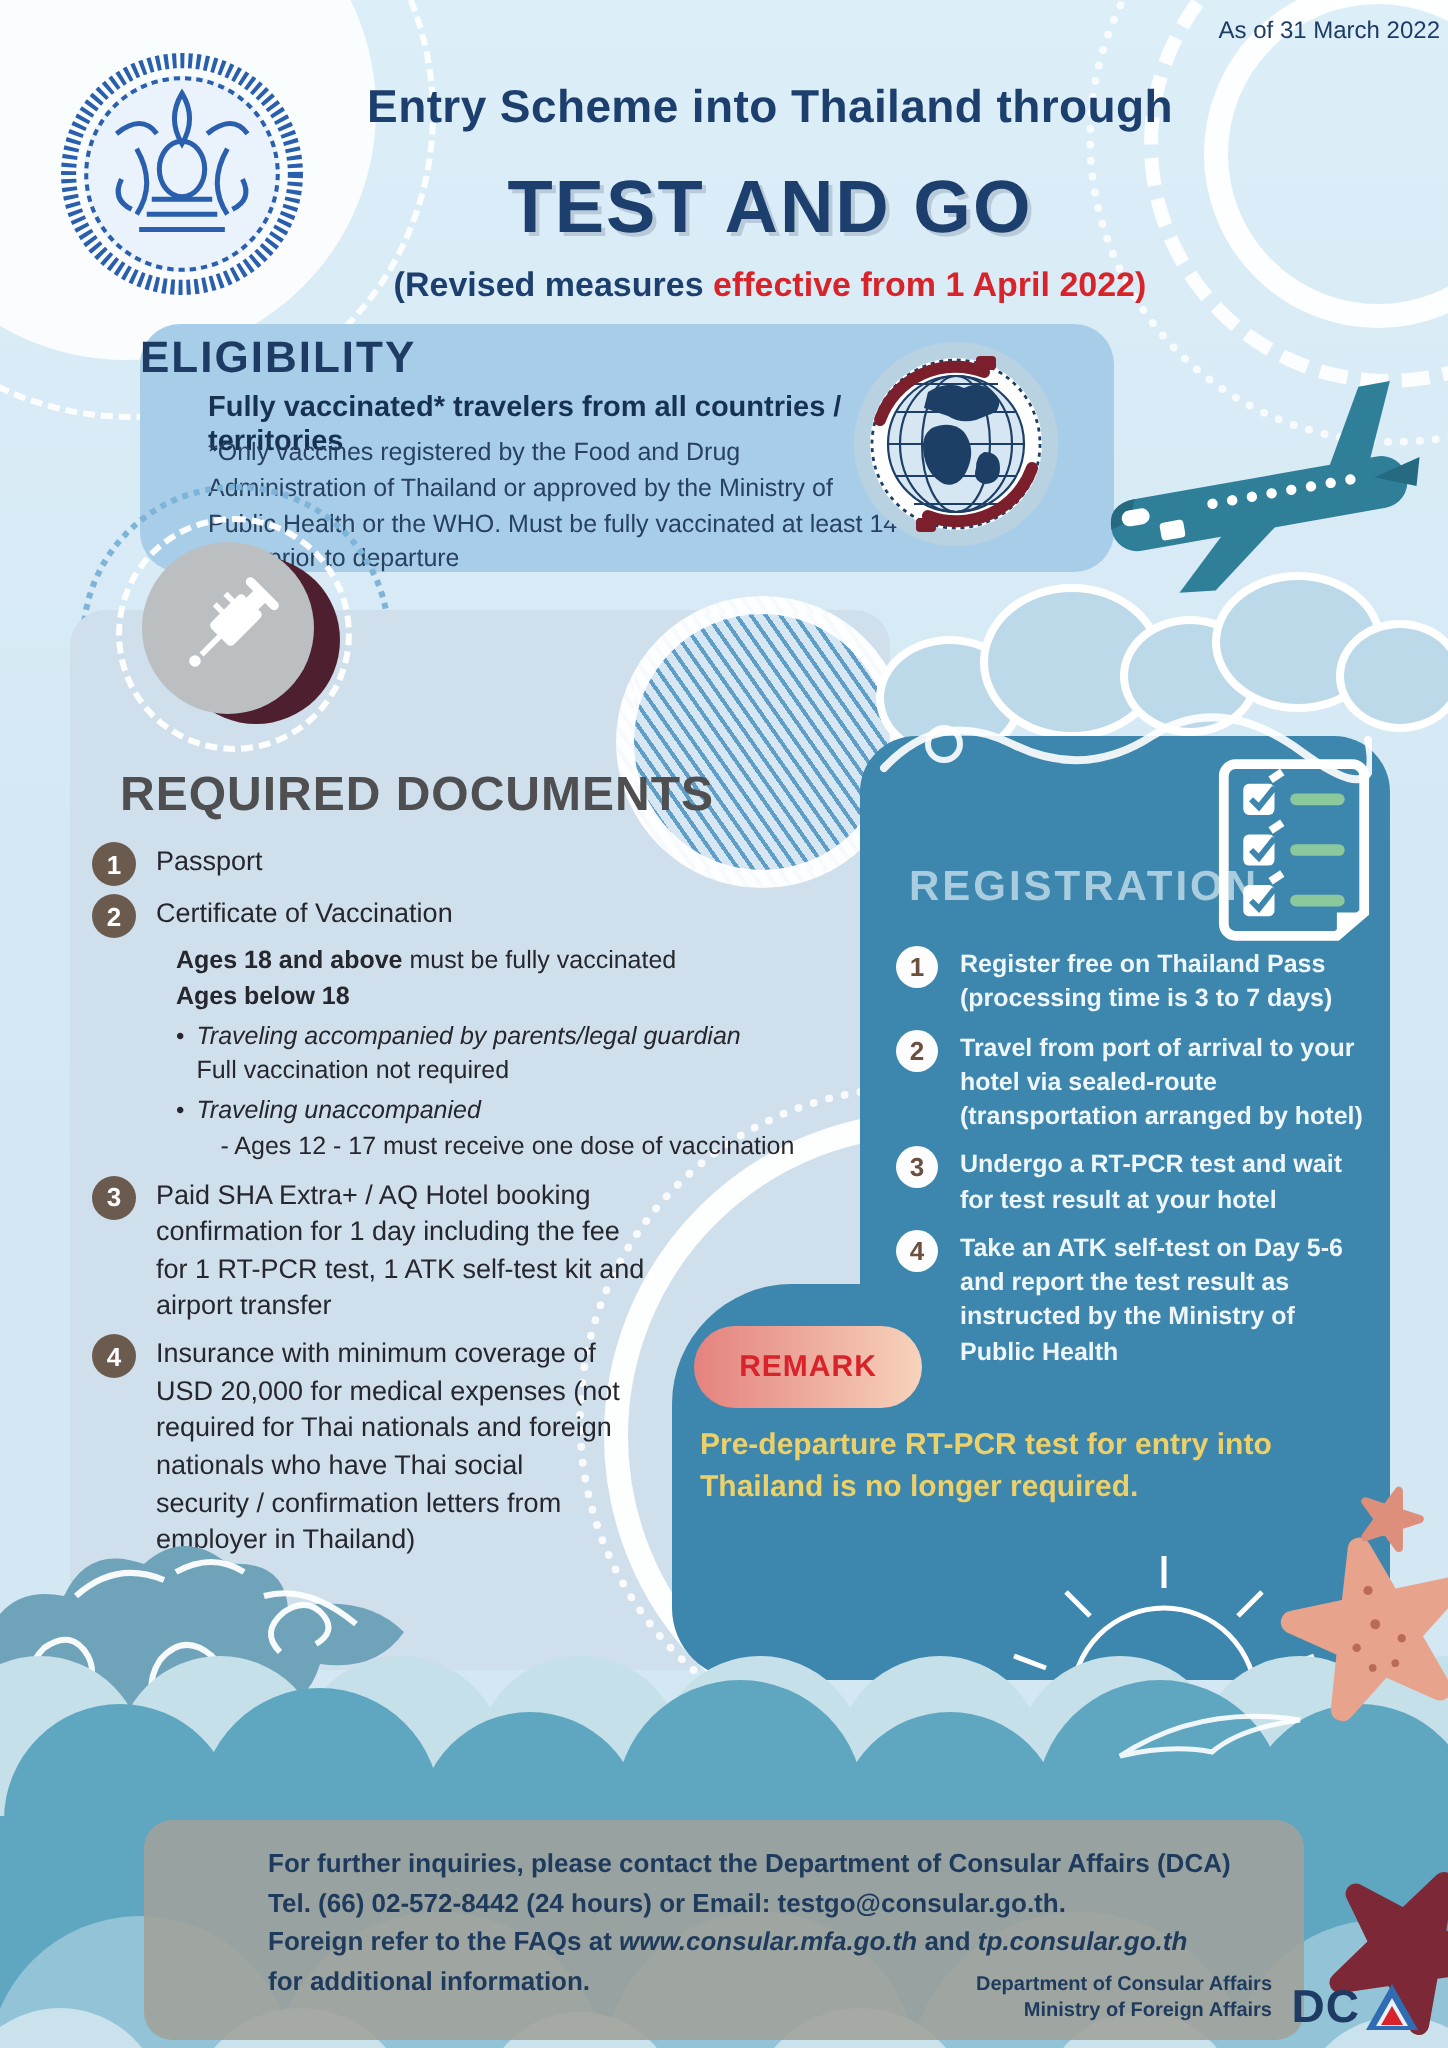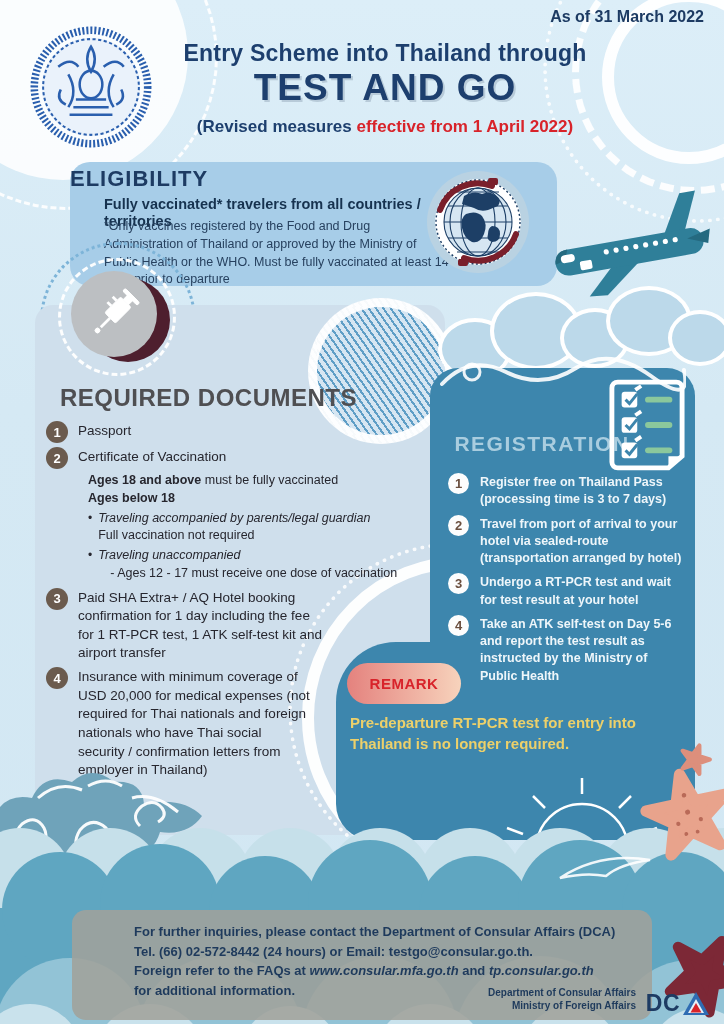--- a/index.html
+++ b/index.html
@@ -10,24 +10,24 @@
 
   
   .circ{position:absolute;border-radius:50%;}
   .ring-tr1{width:150px;height:150px;right:-52px;top:-10px;border:12px solid rgba(255,255,255,.95);}
   .ring-tr2{width:230px;height:230px;right:-92px;top:-50px;border:7px dashed rgba(255,255,255,.9);}
   .ring-tr3{width:300px;height:300px;right:-127px;top:-85px;border:4px dotted rgba(255,255,255,.8);}
   .blob-tl{width:250px;height:250px;left:-62px;top:-70px;background:rgba(255,255,255,.85);}
   .ring-tl{width:300px;height:300px;left:-88px;top:-96px;border:3px dashed rgba(255,255,255,.9);}
 
   
-  .asof{right:20px;top:8px;font-size:16px;font-weight:bold;color:#1d3b63;}
+  .asof{right:4px;top:8px;font-size:12px;font-weight:normal;color:#1d3b63;}
   .titleblock{left:150px;top:40px;width:470px;text-align:center;color:#1d3f6e;}
   .title1{font-size:23px;font-weight:bold;letter-spacing:.2px;}
-  .title2{font-size:37px;font-weight:bold;letter-spacing:1px;margin-top:0;
+  .title2{font-size:37px;font-weight:bold;letter-spacing:1px;margin-top:16px;
           text-shadow:2px 2px 0 rgba(120,140,160,.35);}
   .subtitle{font-size:17px;font-weight:bold;margin-top:8px;}
   .subtitle .red{color:#d8232a;}
 
   
   .elig-panel{left:70px;top:162px;width:487px;height:124px;background:#a7cde8;border-radius:20px;}
   .elig-head{left:70px;top:166px;width:420px;font-size:22px;font-weight:bold;
              color:#1d3b63;letter-spacing:1px;}
   .elig-sum{left:104px;top:196px;width:360px;font-size:14.5px;font-weight:bold;color:#16324f;line-height:1.2;}
   .elig-note{left:104px;top:218px;width:346px;font-size:12.5px;color:#27415f;line-height:1.42;}

